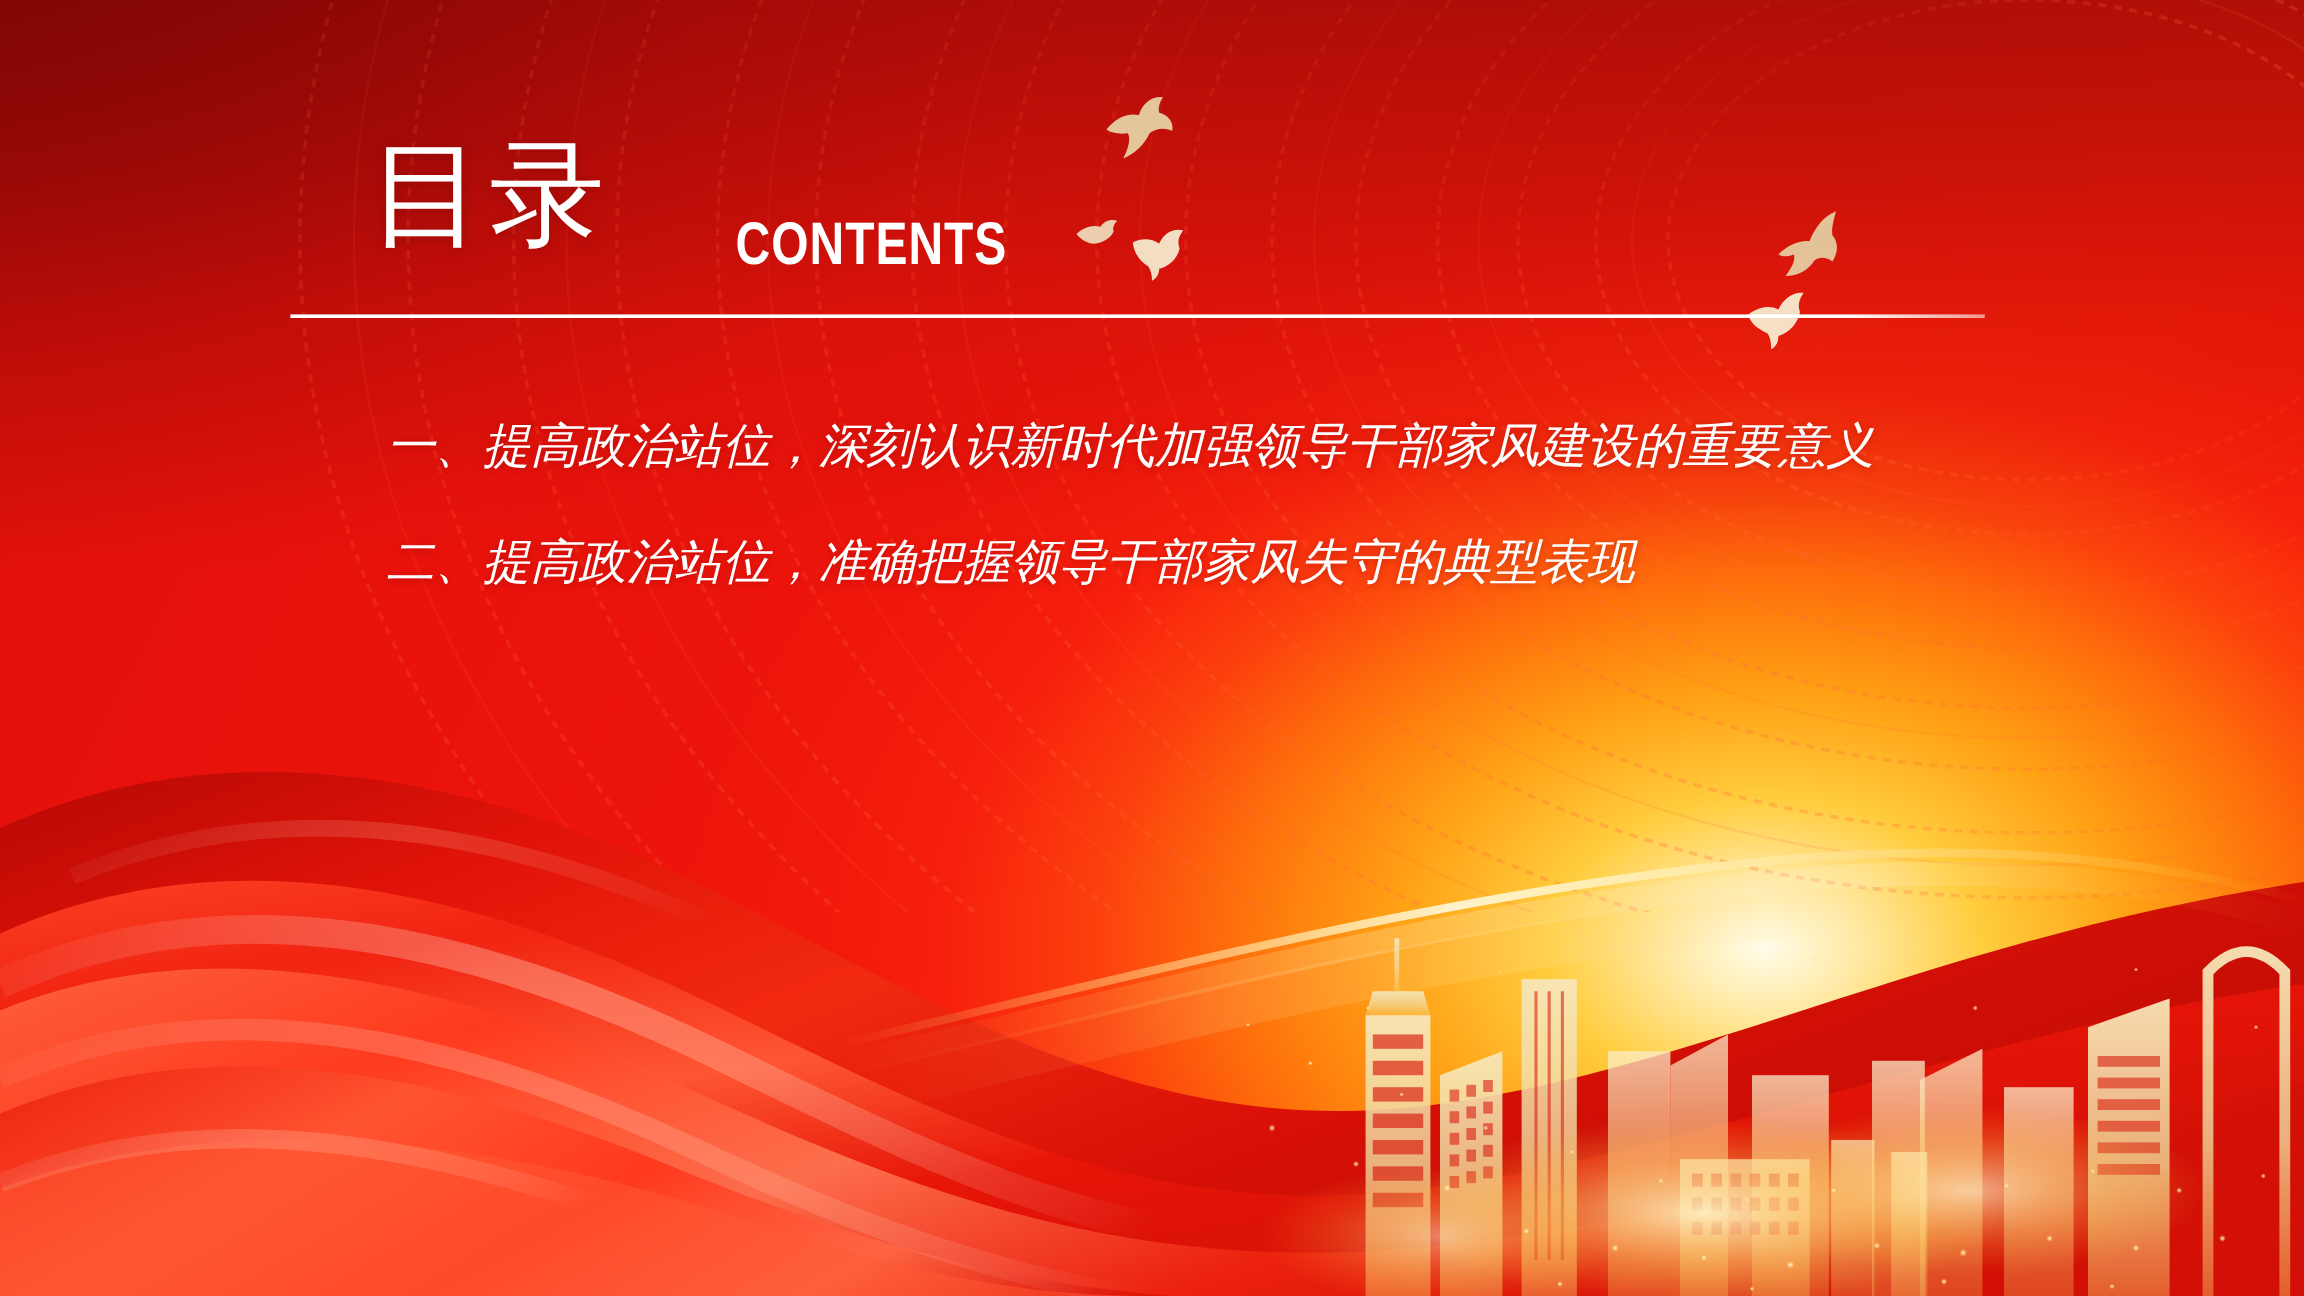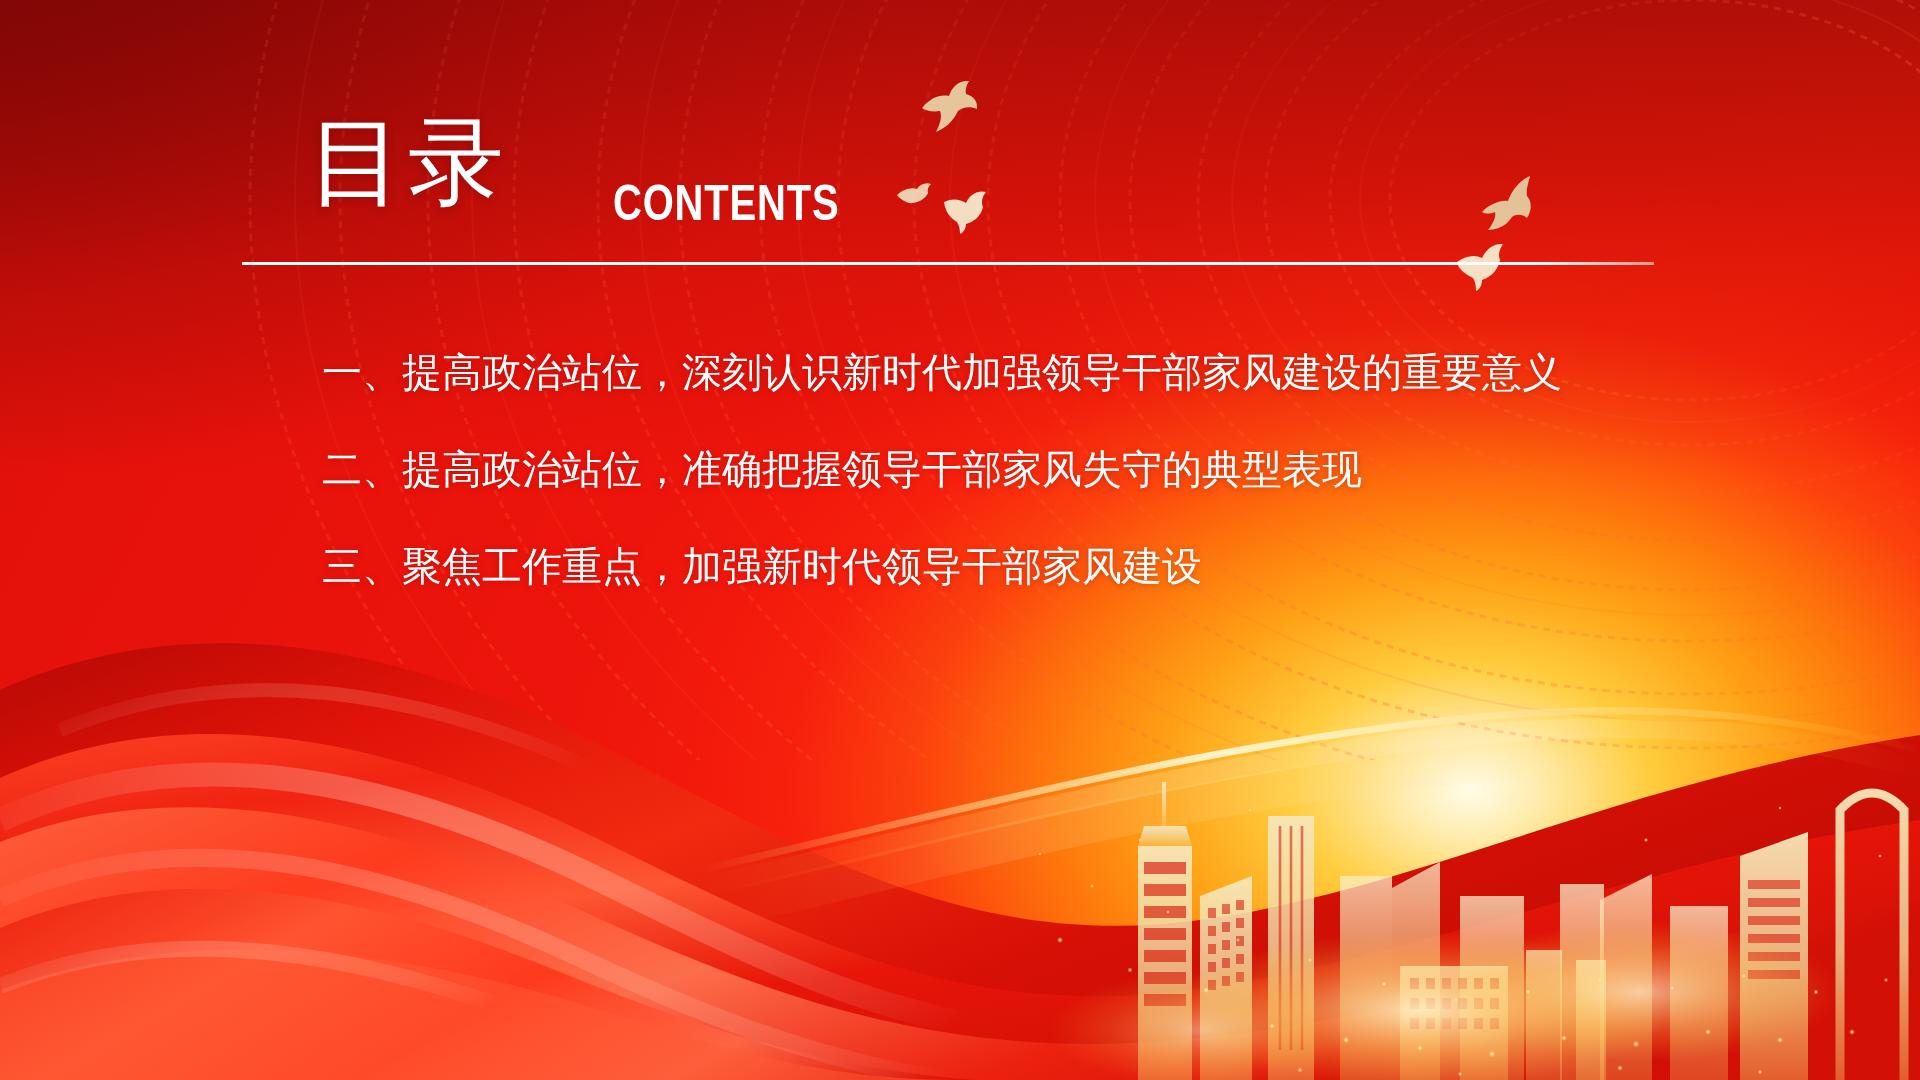--- a/index.html
+++ b/index.html
@@ -76,20 +76,21 @@
     position:absolute; left:242px; top:262px; width:1412px; height:3px;
     background:linear-gradient(90deg,#ffffff 0%,#ffffff 92%,rgba(255,255,255,.55) 100%);
   }
 
   .toc { position:absolute; left:322px; top:352px; width:1400px; }
   .toc-item {
     font-family:"DejaVu Sans", sans-serif;
     font-size:40px; font-weight:500; color:#ffffff;
     line-height:1; white-space:nowrap; margin-bottom:57px;
     text-shadow:0 1px 6px rgba(120,0,0,.35);
+    font-style:italic;
   }
   .toc-item:last-child { margin-bottom:0; }
 </style>
 </head>
 <body>
 
 <div id="slide">
 
   <div class="bg-base"></div>
   <div class="bg-topdark"></div>
@@ -437,16 +438,15 @@
 
   <div class="header">
     <div class="title-cn">目录</div>
     <div class="title-en">CONTENTS</div>
     <div class="divider"></div>
   </div>
 
   <div class="toc">
     <div class="toc-item">一、提高政治站位，深刻认识新时代加强领导干部家风建设的重要意义</div>
     <div class="toc-item">二、提高政治站位，准确把握领导干部家风失守的典型表现</div>
-    <div class="toc-item">三、聚焦工作重点，加强新时代领导干部家风建设</div>
   </div>
 
 </div>
 
 </body></html>

